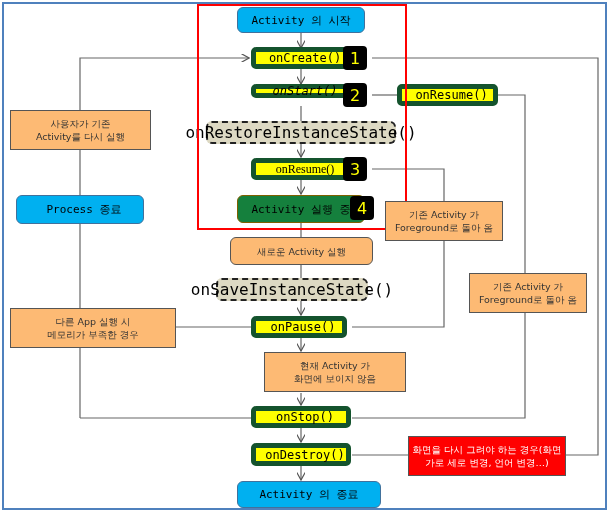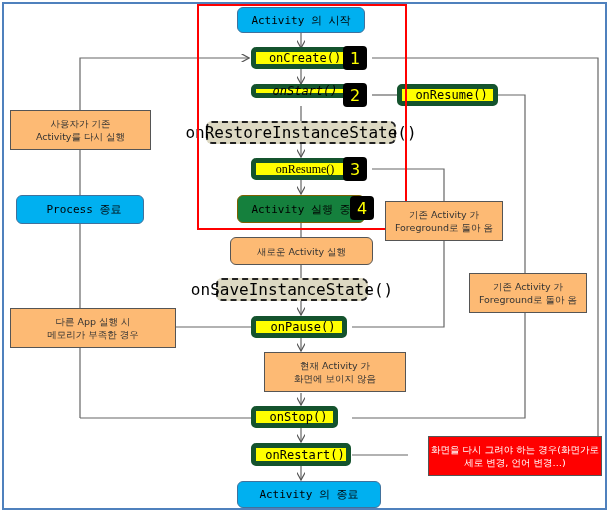--- a/index.html
+++ b/index.html
@@ -107,26 +107,26 @@
     <span>onPause()</span>
   </div>
 
 <div class="node note" style="left:231px;top:352px;width:142px;height:40px;margin-left:33px;">
   <div>
       <span>현재 Activity 가</span>
       <span>화면에 보이지 않음</span>
     </div>
 </div>
 
-<div class="node yellow mono" style="left:251px;top:406px;width:87px;height:22px;">
+<div class="node yellow mono" style="left:251px;top:406px;width:100px;height:22px;">
     <span>onStop()</span>
   </div>
 
 <div class="node yellow mono" style="left:251px;top:443px;width:100px;height:23px;">
-    <span>onRestart()</span>
+    <span>onDestroy()</span>
   </div>
 
 <div class="node blue mono" style="left:237px;top:481px;width:144px;height:27px;">
     <span>Activity 의 종료</span>
   </div>
 
 <div class="node note" style="left:10px;top:110px;width:141px;height:40px;">
   <div>
       <span>사용자가 기존</span>
       <span>Activity를 다시 실행</span>
@@ -151,15 +151,15 @@
     </div>
 </div>
 
 <div class="node note" style="left:469px;top:273px;width:118px;height:40px;">
   <div>
       <span>기존 Activity 가</span>
       <span>Foreground로 돌아 옴</span>
     </div>
 </div>
 
-<div class="node red" style="left:428px;top:436px;width:174px;height:40px;">
+<div class="node red" style="left:408px;top:436px;width:158px;height:40px;">
   <div><span>화면을 다시 그려야 하는 경우</span><span>(화면가로 세로 변경, 언어 변경…)</span></div>
 </div>
 
 </body></html>

